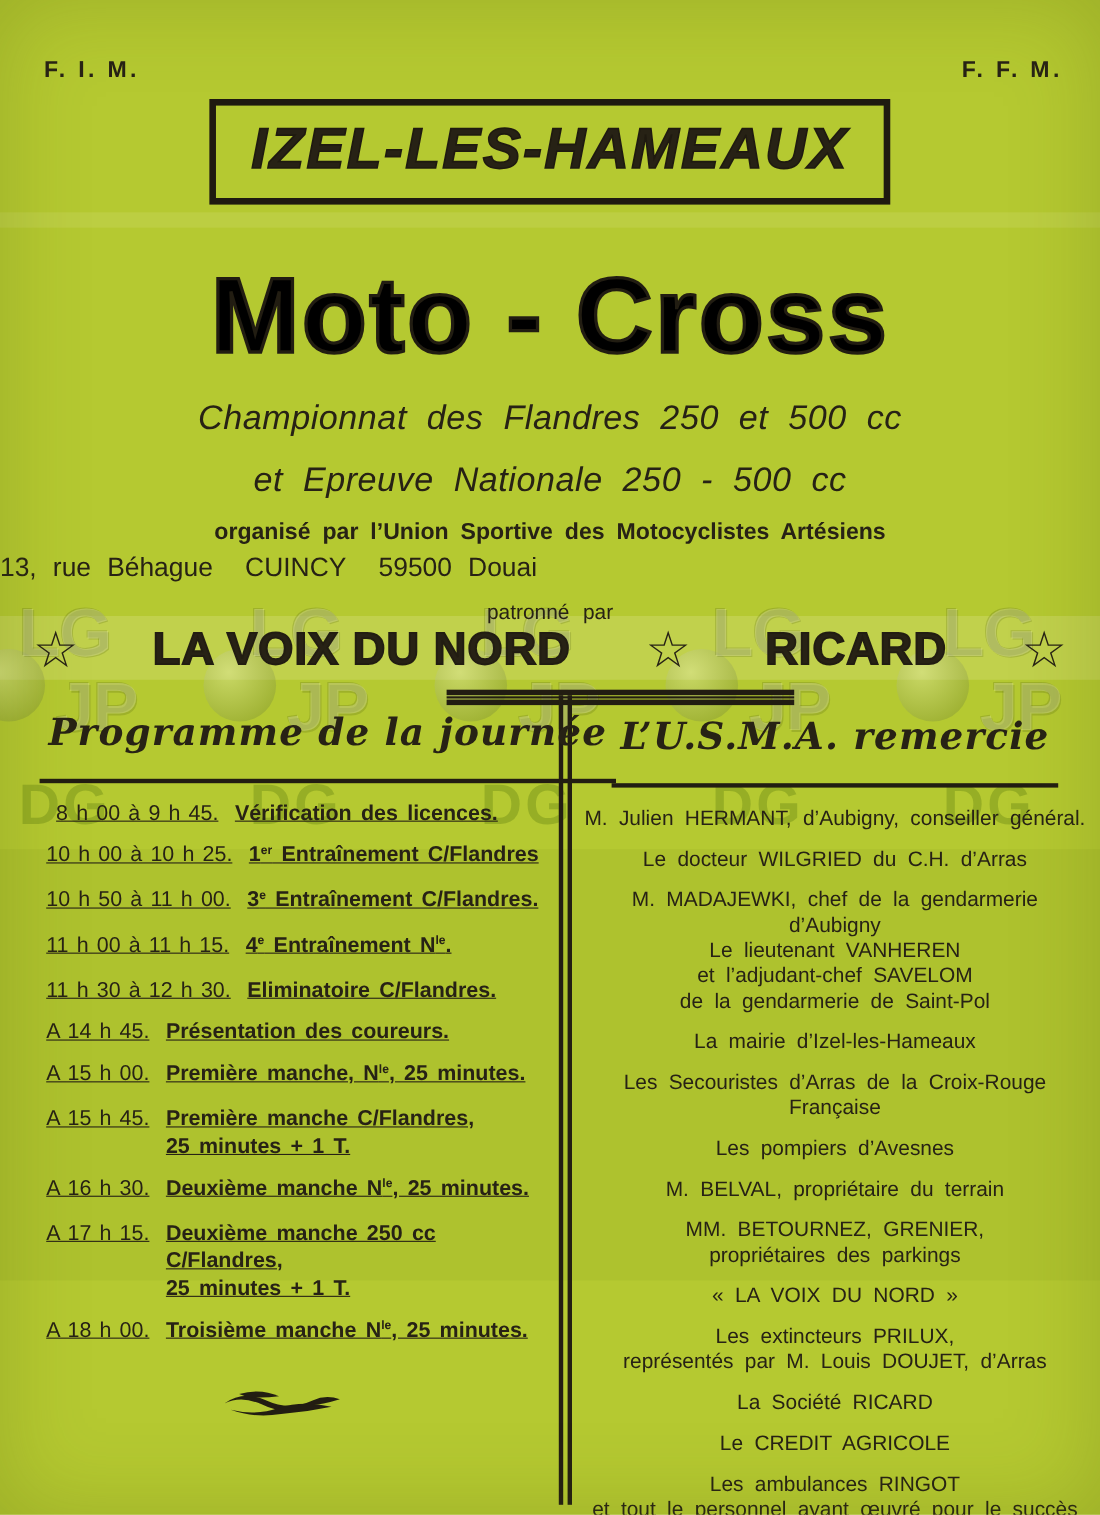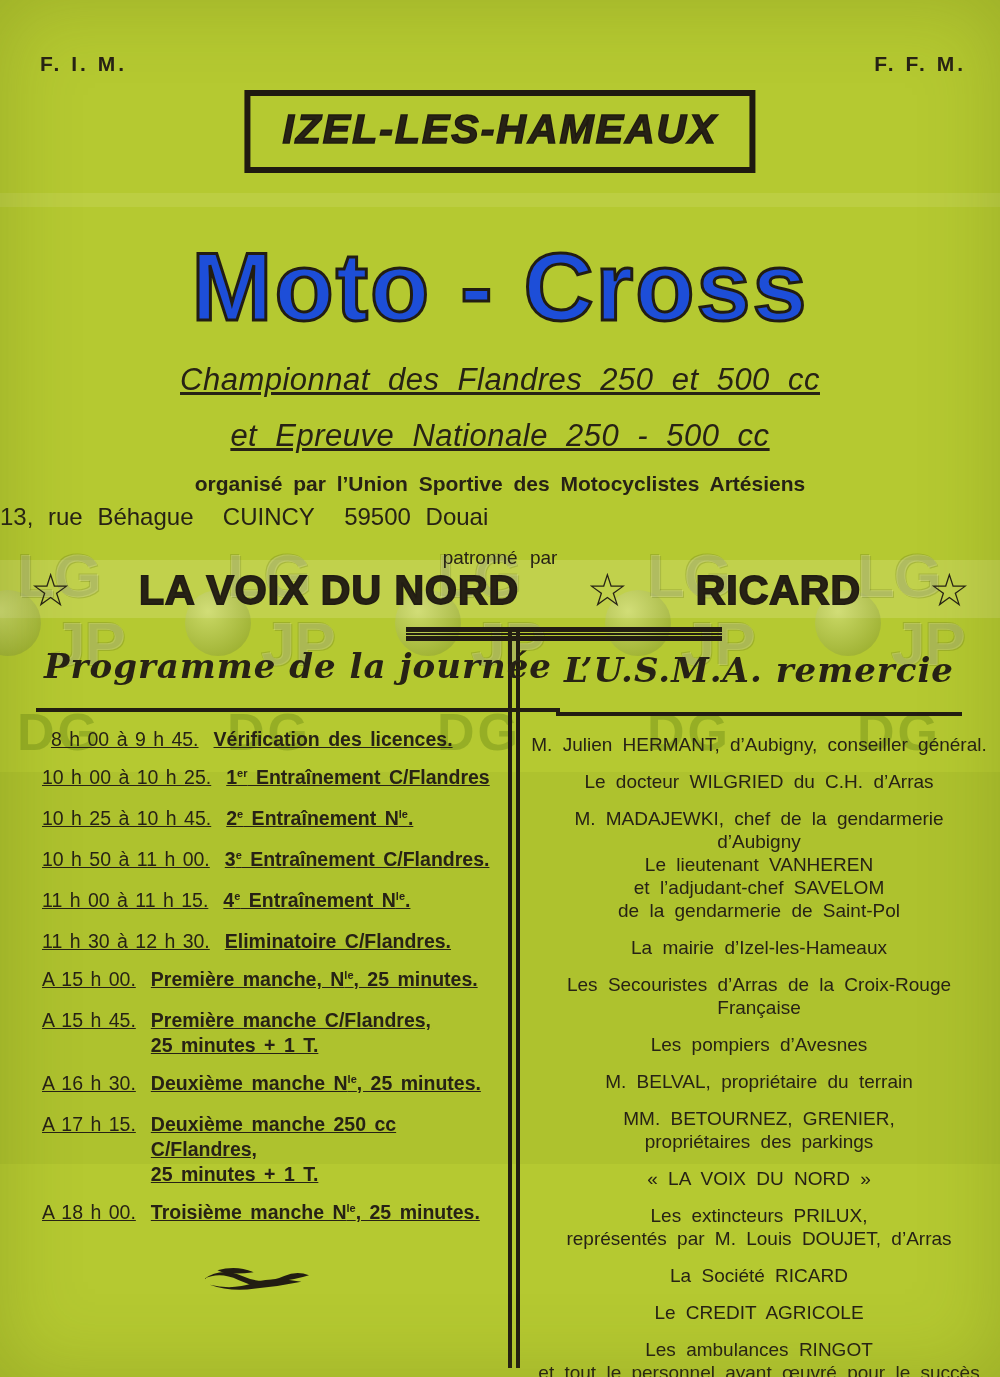--- a/index.html
+++ b/index.html
@@ -28,31 +28,31 @@
   .wm-lg { left:42px; top:-10px; }
   .wm-jp { left:76px; top:58px; }
   .wm-dg { position:absolute; left:42px; top:152px; font-weight:700; font-size:52px;
     letter-spacing:3px; color:rgba(105,135,20,0.40); }
 
   .fim { position:absolute; left:40px; top:52px; font-size:21px; font-weight:700; letter-spacing:3px; }
   .ffm { position:absolute; right:34px; top:52px; font-size:21px; font-weight:700; letter-spacing:3px; }
 
   .banner { position:absolute; left:50%; transform:translateX(-50%); top:90px;
     border:6px solid #1f1a10; padding:10px 32px 14px; text-align:center; }
-  .banner-l1 { font-size:41px; font-style:italic; font-weight:700; letter-spacing:2px;
+  .banner-l1 { font-size:52px; font-style:italic; font-weight:700; letter-spacing:2px;
     -webkit-text-stroke:1.5px #1f1a10; white-space:nowrap; }
   .banner-l2 { font-size:33px; font-weight:700; letter-spacing:2px; word-spacing:12px;
     -webkit-text-stroke:1px #1f1a10; margin-top:6px; white-space:nowrap; }
 
   .main-title { position:absolute; left:0; right:0; top:238px; text-align:center;
     font-size:97px; line-height:1; font-weight:700; letter-spacing:2px;
-    color:#1d4ed8; -webkit-text-stroke:3px #221d12; white-space:nowrap; }
+    color:#000000; -webkit-text-stroke:3px #221d12; white-space:nowrap; }
 
   .sub { position:absolute; left:0; right:0; text-align:center; font-style:italic;
-    font-size:31px; word-spacing:9px; letter-spacing:0.5px; white-space:nowrap;text-decoration:underline; }
+    font-size:31px; word-spacing:9px; letter-spacing:0.5px; white-space:nowrap; }
   .sub1 { top:362px; }
   .sub2 { top:418px; }
 
   .org1 { position:absolute; left:0; right:0; top:472px; text-align:center;
     font-size:21px; font-weight:700; word-spacing:5px; }
   .org2 { position:absolute; left:0; right:0; top:503px; 
     font-size:24px; word-spacing:8px; }
   .patron { position:absolute; left:0; right:0; top:547px; text-align:center;
     font-size:19px; word-spacing:7px; }
 
@@ -169,41 +169,41 @@
             <div class="pline"><span>Vérification des licences.</span></div>
           </div>
         </div>
         <div class="prow">
           <span class="ptime">10 h 00 à 10 h 25.</span>
           <div class="pdesc">
             <div class="pline"><span>1</span><span class="sup">er</span><span> Entraînement C/Flandres</span></div>
           </div>
         </div>
         <div class="prow">
-          <span class="ptime">10 h 25 à 10 h 45.</span>
-          <div class="pdesc">
-            <div class="pline"><span>2</span><span class="sup">e</span><span> Entraînement N</span><span class="sup">le</span><span>.</span></div>
-          </div>
-        </div>
-        <div class="prow">
           <span class="ptime">10 h 50 à 11 h 00.</span>
           <div class="pdesc">
             <div class="pline"><span>3</span><span class="sup">e</span><span> Entraînement C/Flandres.</span></div>
           </div>
         </div>
         <div class="prow">
           <span class="ptime">11 h 00 à 11 h 15.</span>
           <div class="pdesc">
             <div class="pline"><span> 4</span><span class="sup">e</span><span> Entraînement N</span><span class="sup">le</span><span>.</span></div>
           </div>
         </div>
         <div class="prow">
           <span class="ptime">11 h 30 à 12 h 30.</span>
           <div class="pdesc">
             <div class="pline"><span>Eliminatoire C/Flandres.</span></div>
+          </div>
+        </div>
+        <div class="prow">
+          <span class="ptime">A 14 h 45.</span>
+          <div class="pdesc">
+            <div class="pline"><span>Présentation des coureurs.</span></div>
           </div>
         </div>
         <div class="prow">
           <span class="ptime">A 15 h 00.</span>
           <div class="pdesc">
             <div class="pline"><span>Première manche, N</span><span class="sup">le</span><span>, 25 minutes.</span></div>
           </div>
         </div>
         <div class="prow">
           <span class="ptime">A 15 h 45.</span>

